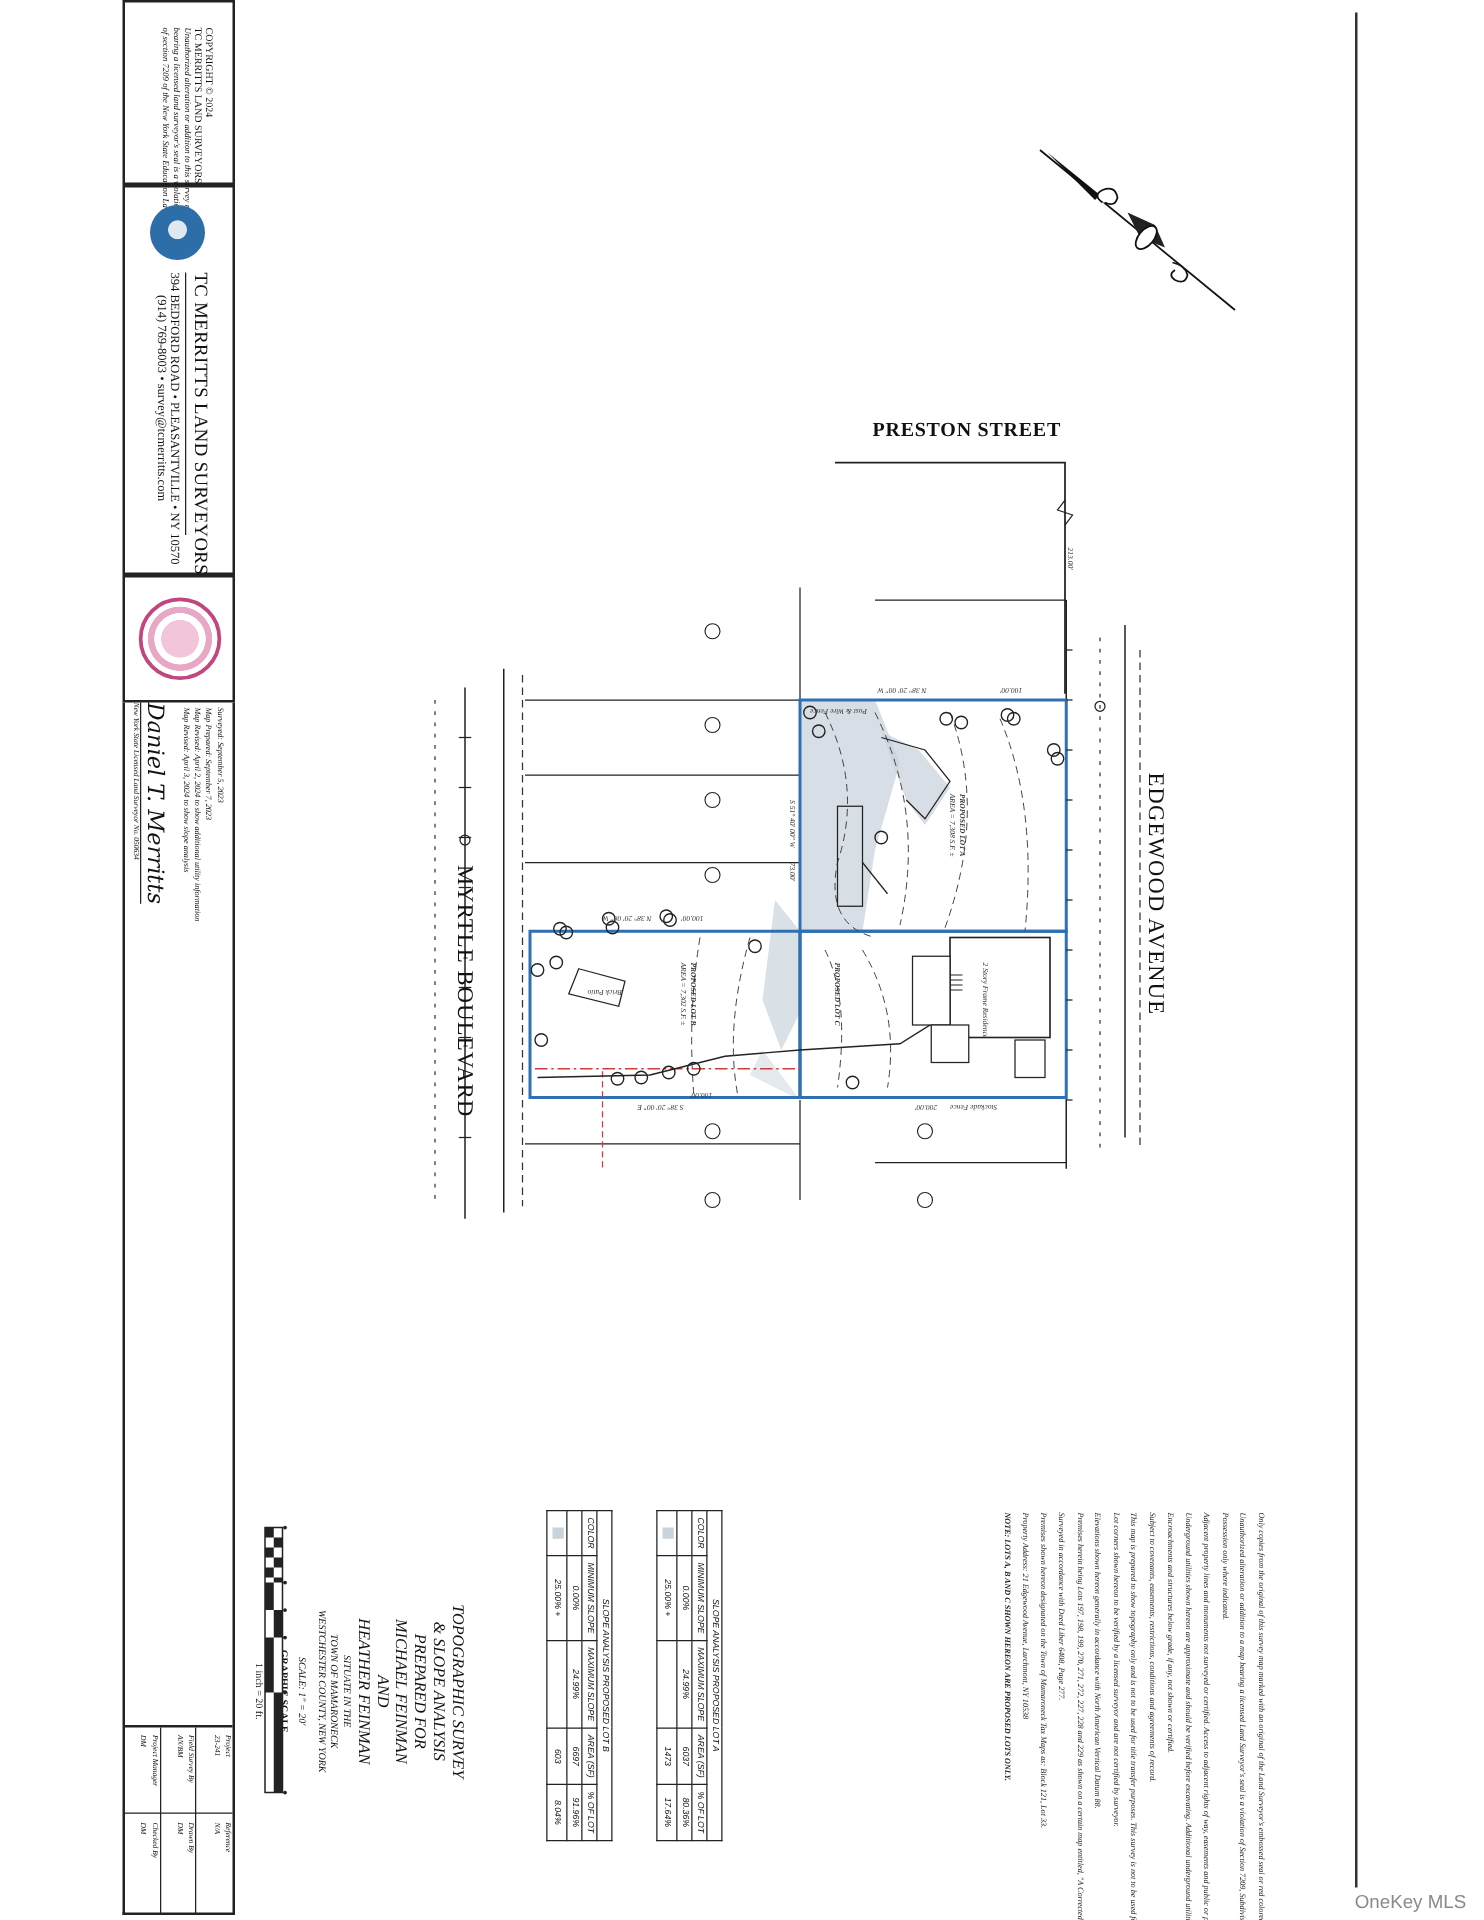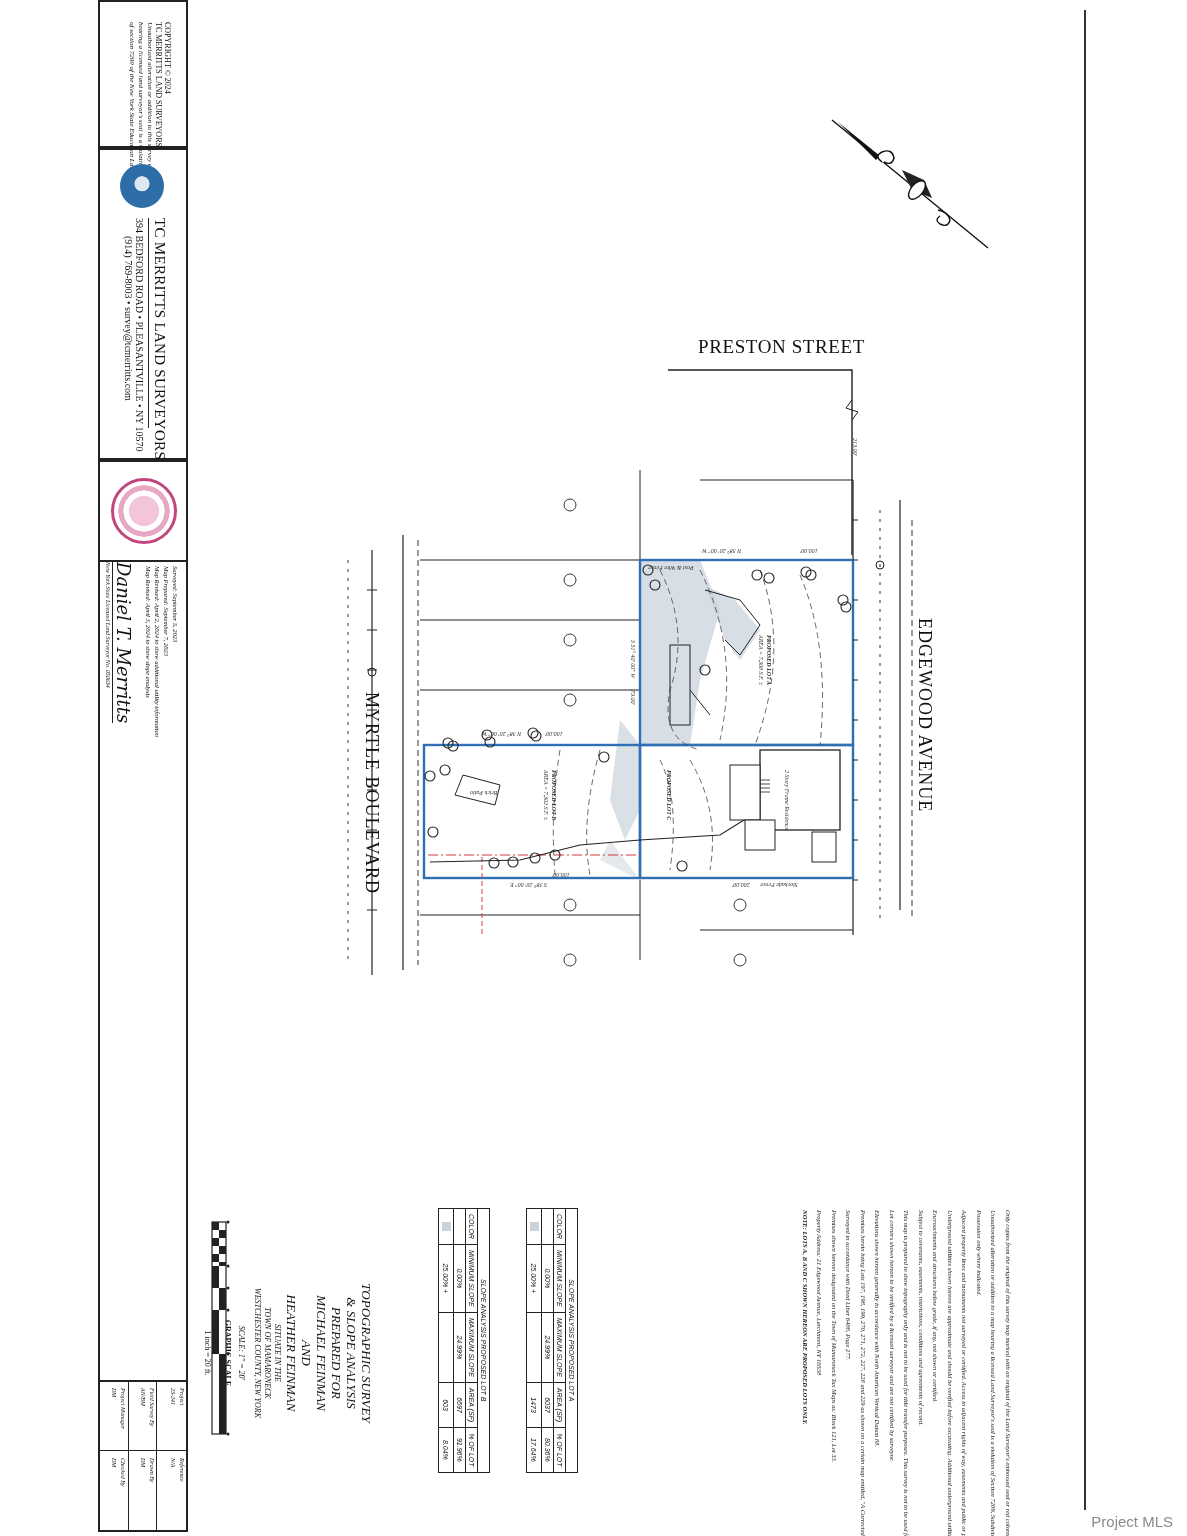--- a/index.html
+++ b/index.html
@@ -20,21 +20,21 @@
   .small-it { font-style:italic; font-size:7px; line-height:9px; }
   .firm-name { font-size:15px; letter-spacing:0.3px; font-weight:500; }
   .firm-addr { font-size:10px; }
 
   .seal { position:absolute; width:66px; height:66px; border-radius:50%;
           border:3px solid #c2467f; box-sizing:border-box; background:
           radial-gradient(circle, #f3c5da 0 35%, #fff 36% 48%, #e9a7c6 49% 60%, #fff 61%); }
   .logo { position:absolute; width:44px; height:44px; border-radius:50%;
           background:radial-gradient(circle at 50% 45%, #dfe7f1 0 22%, #2e6ea8 24% 100%); }
 
-  .street { font-size:19px; letter-spacing:0.6px; }
+  .street { font-size:16px; letter-spacing:0.6px;font-weight:bold; }
   .street-big { font-size:18px; letter-spacing:1px; }
   .tiny { font-size:6px; font-style:italic; color:#333; }
 
   table.slope { border-collapse:collapse; font-family:"Liberation Sans", sans-serif; font-style:italic; font-size:7px; }
   table.slope td, table.slope th { border:1.4px solid #222; padding:2px 5px; text-align:center; font-weight:normal; }
   .swatch { display:inline-block; width:9px; height:9px; background:#c9d3dc; }
 
   .title-italic { font-style:italic; font-size:13px; line-height:15px; text-align:center; }
   .title-small { font-style:italic; font-size:8px; line-height:10px; text-align:center; }
   .notes { font-style:italic; font-size:6.5px; line-height:8.5px; color:#222; width:260px; }
@@ -398,13 +398,13 @@
   <p>This map is prepared to show topography only and is not to be used for title transfer purposes. This survey is not to be used for title insurance purposes and/or lenders.</p>
   <p>Lot corners shown hereon to be verified by a licensed surveyor and are not certified by surveyor.</p>
   <p>Elevations shown hereon generally in accordance with North American Vertical Datum 88.</p>
   <p>Premises herein being Lots 197, 198, 199, 270, 271, 272, 227, 228 and 229 as shown on a certain map entitled, "A Corrected Map of 424 Lots of the Long Island Land and Improvement Co., at Larchmont in the Town of Mamaroneck, Westchester Co., N.Y." Said map filed in the Westchester County Clerk's Office, Division of Land Records July 26, 1913 as map number 2101.</p>
   <p>Surveyed in accordance with Deed Liber 6408, Page 277.</p>
   <p>Premises shown hereon designated on the Town of Mamaroneck Tax Maps as: Block 121, Lot 33.</p>
   <p>Property Address: 21 Edgewood Avenue, Larchmont, NY 10538</p>
   <p style="font-weight:bold;">NOTE: LOTS A, B AND C SHOWN HEREON ARE PROPOSED LOTS ONLY.</p>
 </div>
 
-<div class="abs watermark">Project MLS</div>
+<div class="abs watermark">OneKey MLS</div>
 
 </body></html>

